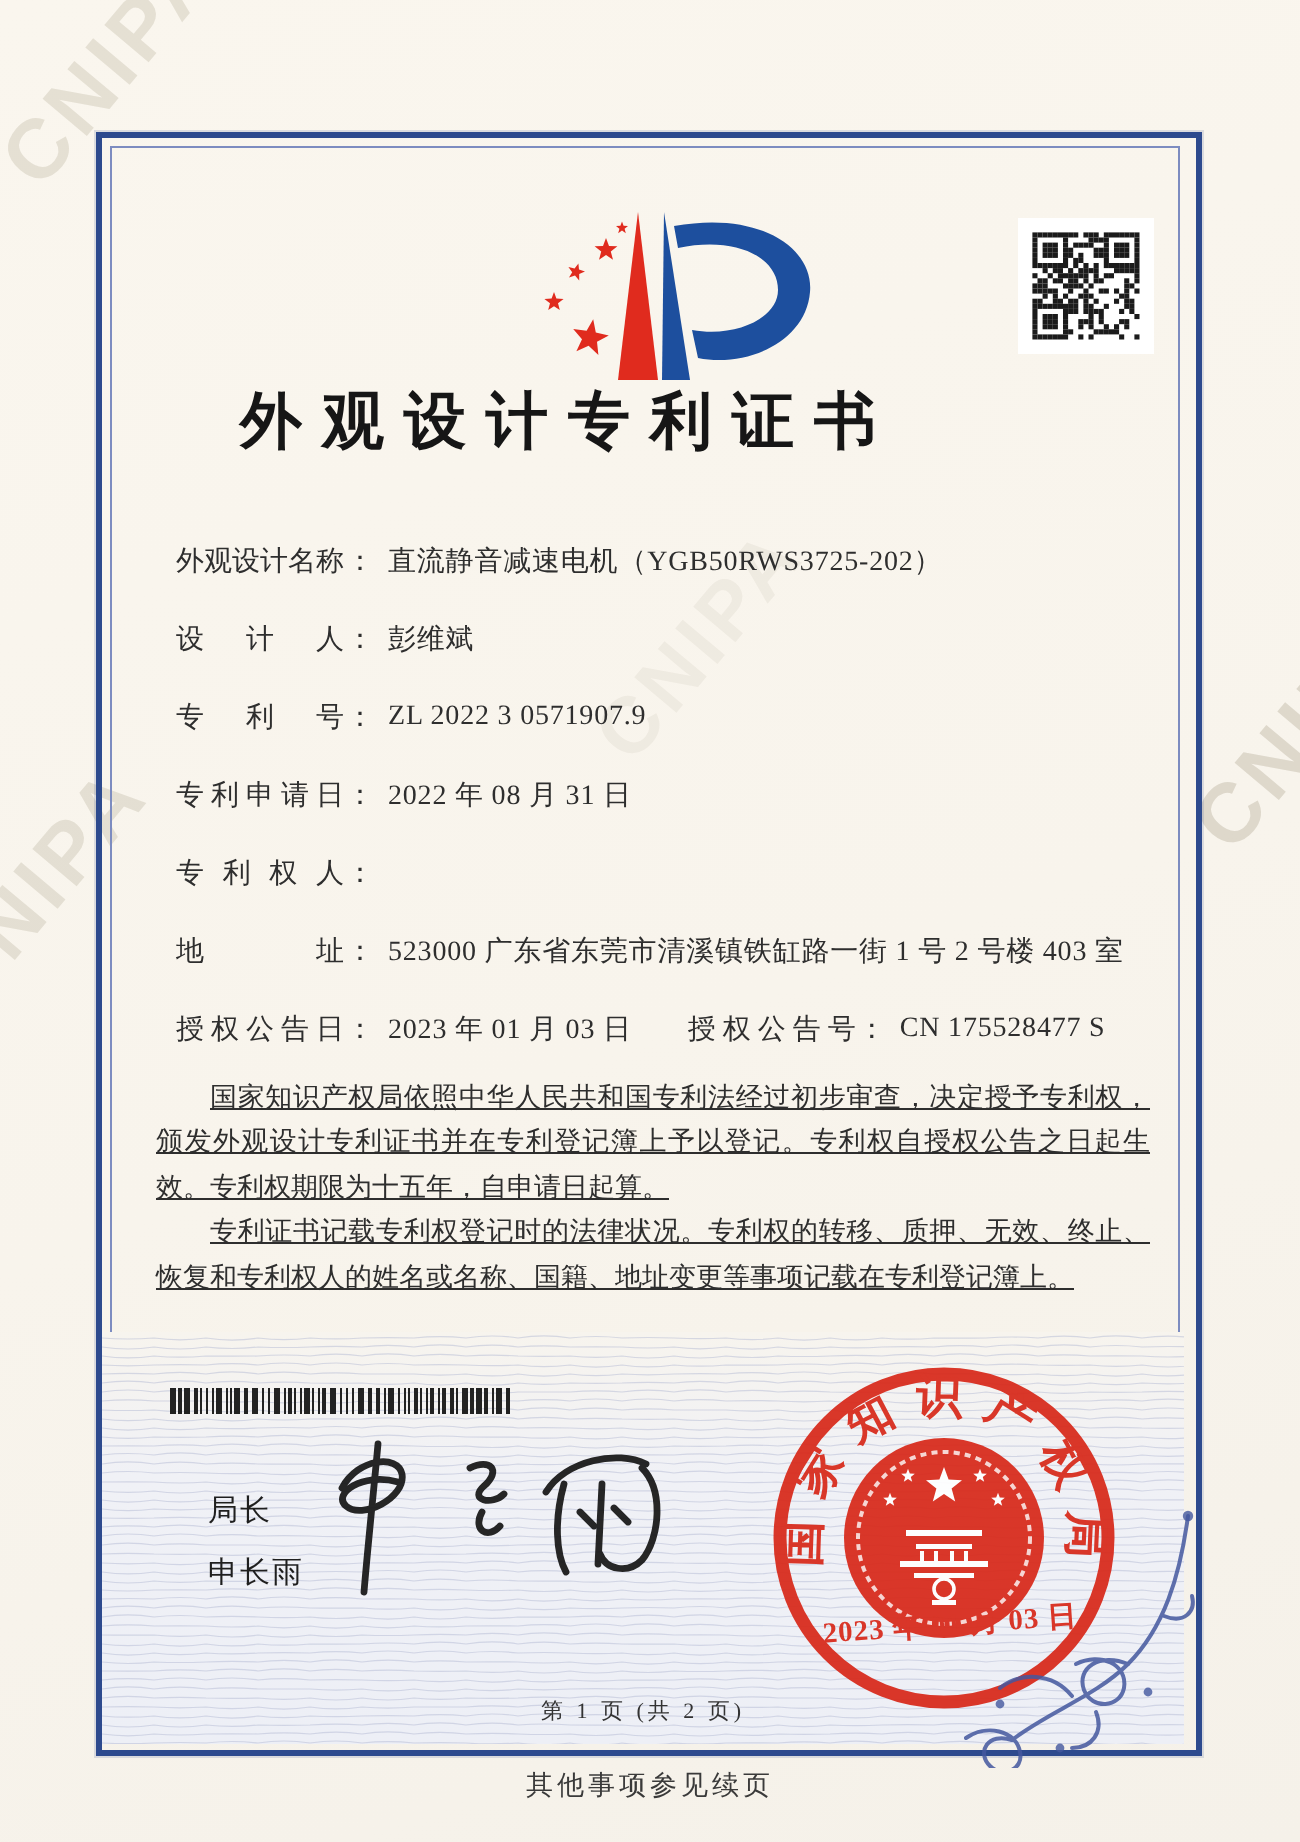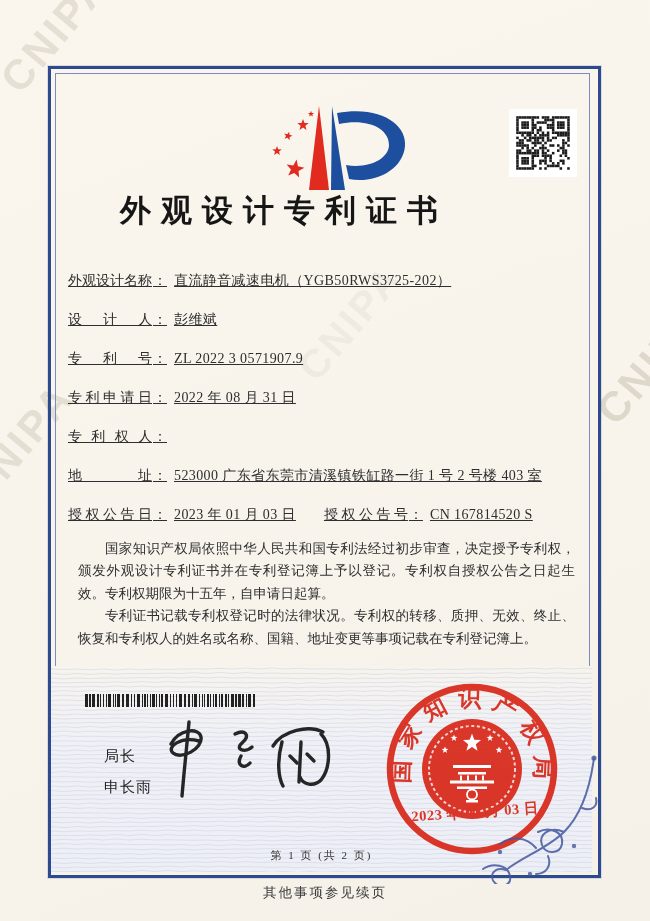--- a/index.html
+++ b/index.html
@@ -27,31 +27,31 @@
   .cert-no{position:absolute;left:80px;top:100px;font-size:13.5px;
       letter-spacing:3.5px;color:#3d3d3d;}
   .logo{position:absolute;left:251px;top:101px;width:172px;height:94px;}
   .qr-box{position:absolute;left:511px;top:111px;width:64px;height:64px;
       background:#fff;box-shadow:0 0 0 2px #fff;}
   
   .title{position:absolute;left:0;top:190px;width:558px;margin:0;
       text-align:center;font-size:31px;font-weight:bold;color:#161616;
       letter-spacing:10px;text-indent:10px;}
   
-  .fields{position:absolute;left:68px;top:261px;width:480px;text-decoration:underline;}
+  .fields{position:absolute;left:88px;top:261px;width:480px;}
   .field-row{display:flex;align-items:center;height:39px;font-size:14px;color:#2e2e2e;}
   .flabel{display:inline-block;width:84px;text-align:justify;text-align-last:justify;
       -moz-text-align-last:justify;flex:none;}
   .fcolon{flex:none;margin:0 7px 0 1px;}
   .fvalue{letter-spacing:.4px;white-space:nowrap;}
   .pair2{display:flex;align-items:center;margin-left:28px;}
   
   .paras{position:absolute;left:78px;top:538px;width:497px;font-size:13.5px;
       line-height:22.4px;text-align:justify;color:#2e2e2e;}
-  .paras p{margin:0;text-indent:2em;}
+  .paras p{margin:0;text-indent:2em;text-decoration:underline;}
   
   .bottom{position:absolute;left:51px;top:666px;width:541px;height:206px;
       background:linear-gradient(180deg,#f7f4ee 0%,#f0f1f6 35%,#edeff6 100%);}
   .waves{position:absolute;left:0;top:0;}
   .barcode{position:absolute;left:34px;top:28px;width:172px;height:13px;}
   .officer{position:absolute;left:37px;top:74px;font-size:15px;color:#1f1f1f;
       line-height:31px;letter-spacing:1px;font-family:"Liberation Sans","DejaVu Sans",sans-serif;margin-left:16px;}
   .signature{position:absolute;left:100px;top:48px;}
   .seal{position:absolute;left:331px;top:13px;}
   .page-info{position:absolute;left:0;bottom:9px;width:100%;text-align:center;
@@ -365,21 +365,21 @@
         <span class="fcolon">：</span>
       <span class="fvalue">523000 广东省东莞市清溪镇铁缸路一街 1 号 2 号楼 403 室</span>
     </div>
     <div class="field-row">
       <span class="flabel">授权公告日</span>
         <span class="fcolon">：</span>
       <span class="fvalue">2023 年 01 月 03 日</span>
       <span class="pair2">
         <span class="flabel">授权公告号</span>
           <span class="fcolon">：</span>
-        <span class="fvalue">CN 167814520 S</span>
+        <span class="fvalue">CN 175528477 S</span>
       </span>
     </div>
   </div>
 
   <div class="paras">
     <p>国家知识产权局依照中华人民共和国专利法经过初步审查，决定授予专利权，颁发外观设计专利证书并在专利登记簿上予以登记。专利权自授权公告之日起生效。专利权期限为十五年，自申请日起算。</p>
     <p>专利证书记载专利权登记时的法律状况。专利权的转移、质押、无效、终止、恢复和专利权人的姓名或名称、国籍、地址变更等事项记载在专利登记簿上。</p>
   </div>
 
   <div class="bottom">

